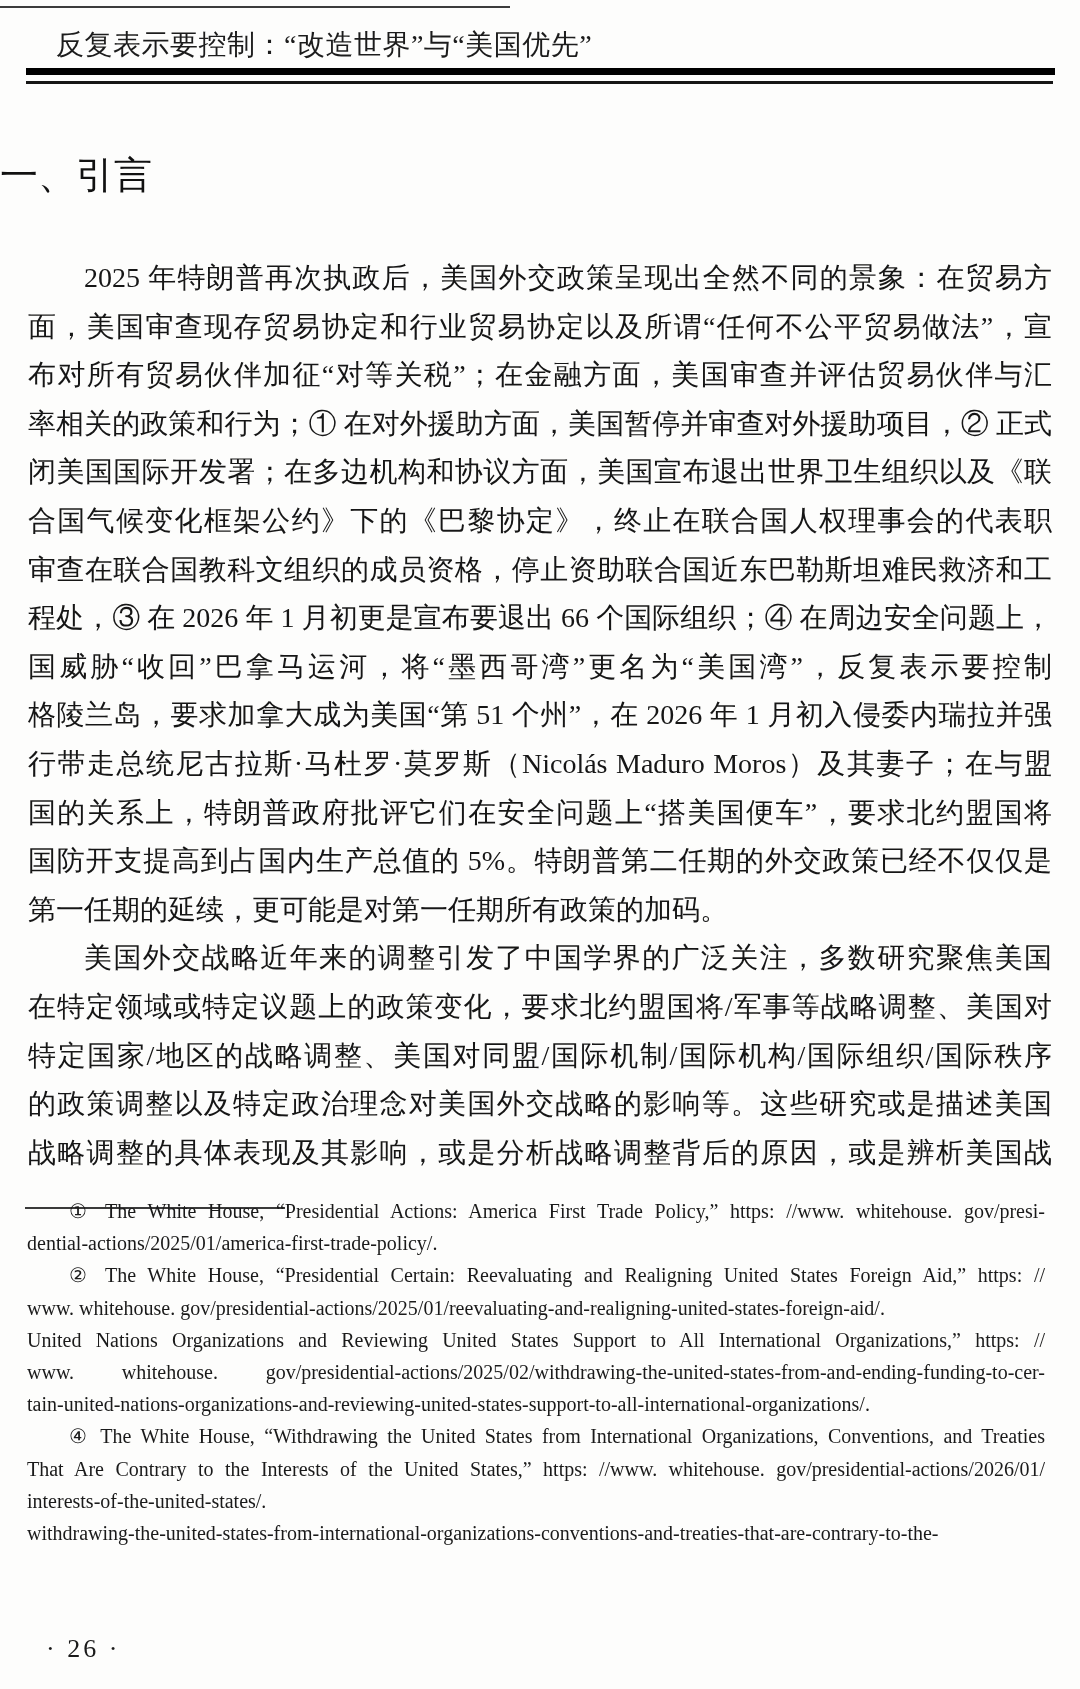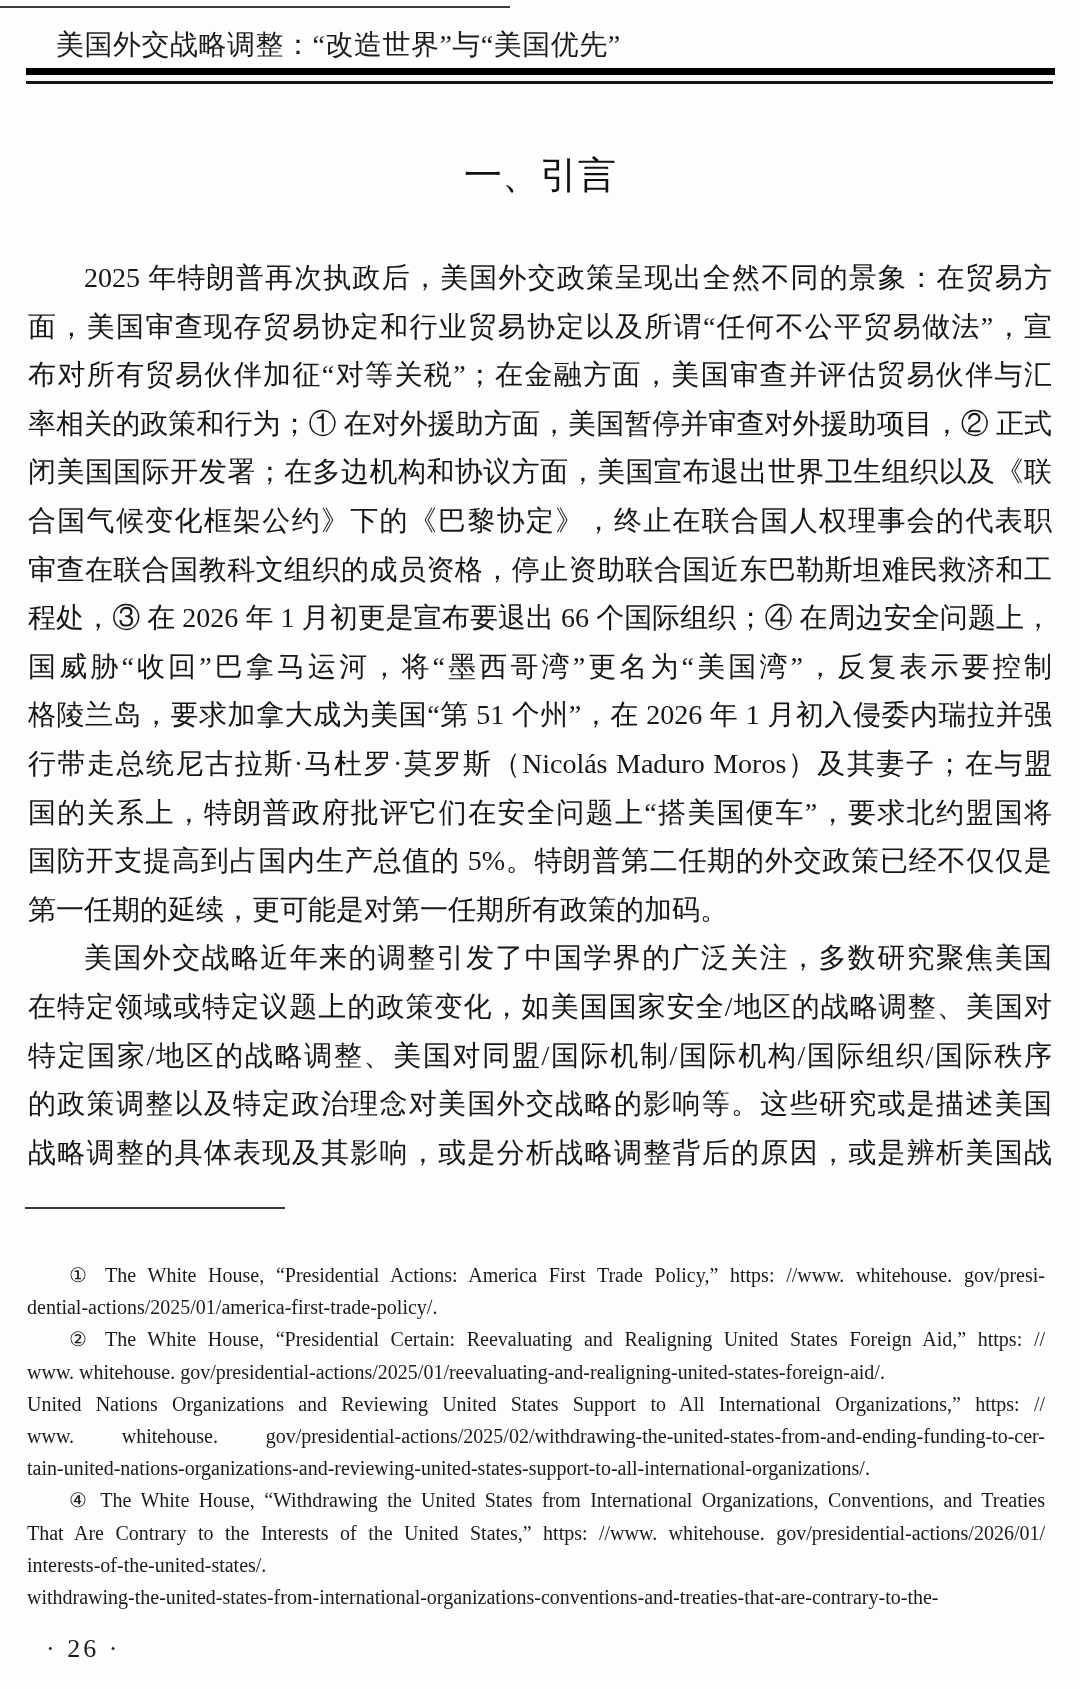--- a/index.html
+++ b/index.html
@@ -23,61 +23,61 @@
   .rule-thick {
     position: absolute; left: 26px; top: 68px;
     width: 1029px; height: 7px; background: #000;
   }
   .rule-thin {
     position: absolute; left: 26px; top: 81px;
     width: 1027px; height: 3px; background: #161616;
   }
   .section-title {
     position: absolute; left: 0; top: 154px; width: 100%;
-    margin: 0; text-align: center;
+    margin: 0; 
     font-size: 38px; font-weight: normal; line-height: 42px;
     color: #111;
   }
   .article-body {
     position: absolute; left: 28px; top: 254px; width: 1024px;
   }
   .bl {
     font-size: 28px; line-height: 48.6px; height: 48.6px;
     text-align: justify; text-align-last: left;
     white-space: normal; overflow: hidden;
   }
   .bl.fill { text-align-last: justify; }
   .bl.indent { text-indent: 56px; }
   .fn-sep {
     position: absolute; left: 25px; top: 1207px;
     width: 260px; height: 2px; background: #3a3a3a;
   }
   .footnotes {
-    position: absolute; left: 27px; top: 1259px; width: 1018px;
+    position: absolute; left: 27px; top: 1195px; width: 1018px;
   }
   .fl {
     font-size: 20px; line-height: 32.2px; height: 32.2px;
     text-align: justify; text-align-last: left;
     overflow: hidden; color: #1a1a1a;
   }
   .fl.fill { text-align-last: justify; }
   .fl.fn-first { text-indent: 42px; }
   .page-number {
     position: absolute; left: 46px; top: 1634px;
     font-size: 26px; letter-spacing: 3px; color: #1a1a1a;
   }
 </style>
 </head>
 <body>
 
 <div>
 
   <div class="top-hairline"></div>
 
-  <div class="running-head">美国外交战略调整：“改造世界”与“美国优先”</div>
+  <div class="running-head">反复表示要控制：“改造世界”与“美国优先”</div>
   <div class="rule-thick"></div>
   <div class="rule-thin"></div>
 
   <h1 class="section-title">一、引言</h1>
 
   <div class="article-body">
     <div>
       <div class="bl indent fill">2025 年特朗普再次执政后，美国外交政策呈现出全然不同的景象：在贸易方</div>
       <div class="bl fill">面，美国审查现存贸易协定和行业贸易协定以及所谓“任何不公平贸易做法”，宣</div>
       <div class="bl fill">布对所有贸易伙伴加征“对等关税”；在金融方面，美国审查并评估贸易伙伴与汇</div>
@@ -88,21 +88,21 @@
       <div class="bl fill">程处，③ 在 2026 年 1 月初更是宣布要退出 66 个国际组织；④ 在周边安全问题上，美</div>
       <div class="bl fill">国威胁“收回”巴拿马运河，将“墨西哥湾”更名为“美国湾”，反复表示要控制</div>
       <div class="bl fill">格陵兰岛，要求加拿大成为美国“第 51 个州”，在 2026 年 1 月初入侵委内瑞拉并强</div>
       <div class="bl fill">行带走总统尼古拉斯·马杜罗·莫罗斯（Nicolás Maduro Moros）及其妻子；在与盟</div>
       <div class="bl fill">国的关系上，特朗普政府批评它们在安全问题上“搭美国便车”，要求北约盟国将</div>
       <div class="bl fill">国防开支提高到占国内生产总值的 5%。特朗普第二任期的外交政策已经不仅仅是</div>
       <div class="bl">第一任期的延续，更可能是对第一任期所有政策的加码。</div>
     </div>
     <div>
       <div class="bl indent fill">美国外交战略近年来的调整引发了中国学界的广泛关注，多数研究聚焦美国</div>
-      <div class="bl fill">在特定领域或特定议题上的政策变化，如美国国家安全/地区的战略调整、美国对</div>
+      <div class="bl fill">在特定领域或特定议题上的政策变化，要求北约盟国将/军事等战略调整、美国对</div>
       <div class="bl fill">特定国家/地区的战略调整、美国对同盟/国际机制/国际机构/国际组织/国际秩序</div>
       <div class="bl fill">的政策调整以及特定政治理念对美国外交战略的影响等。这些研究或是描述美国</div>
       <div class="bl fill">战略调整的具体表现及其影响，或是分析战略调整背后的原因，或是辨析美国战</div>
     </div>
   </div>
 
   <div class="fn-sep"></div>
 
   <div class="footnotes">
     <div>

